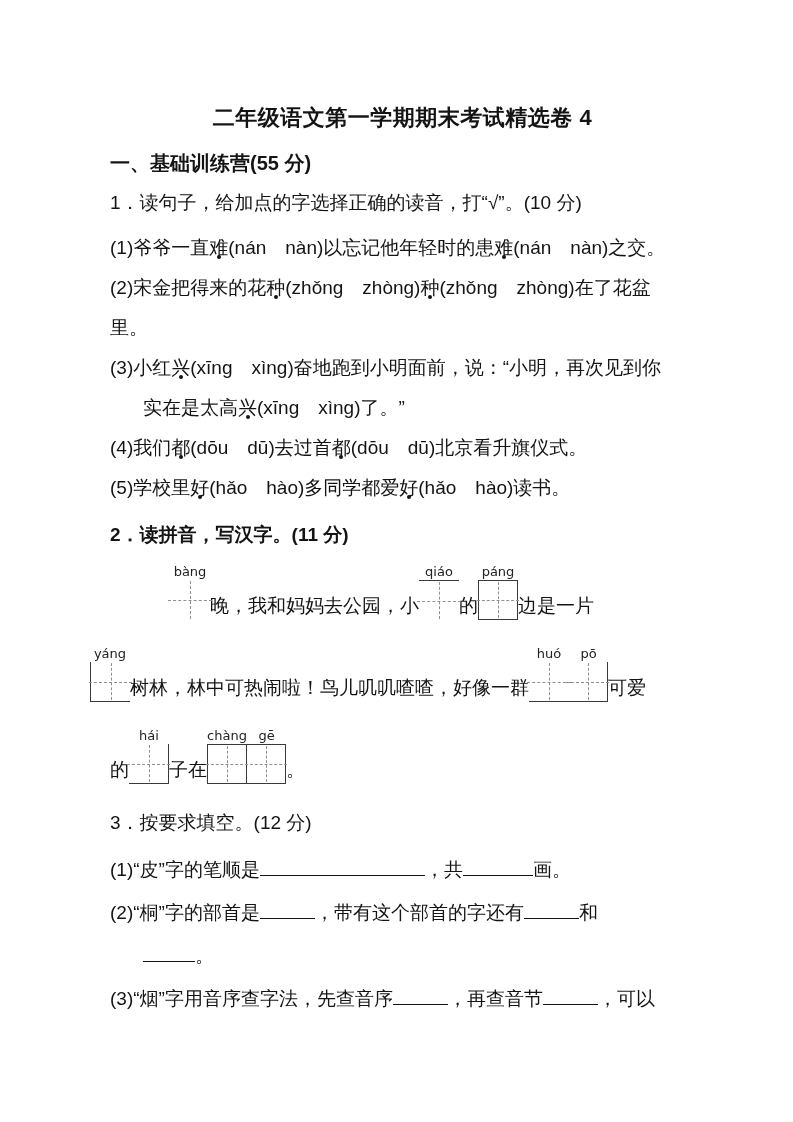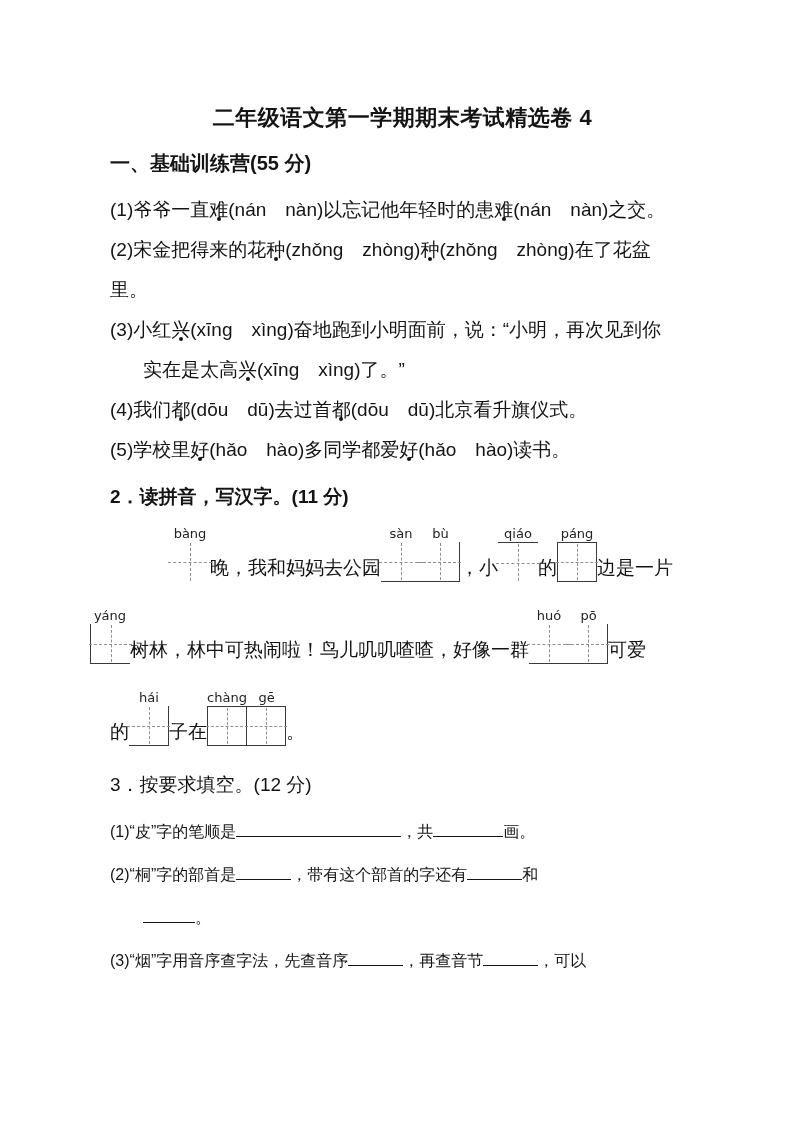--- a/index.html
+++ b/index.html
@@ -97,35 +97,36 @@
     content:""; position:absolute; top:1px; bottom:1px; left:50%;
     border-left:1px dashed #909090;
   }
   .bt { border-top:1px solid #3a3a3a; }
   .bb { border-bottom:1px solid #3a3a3a; }
   .bl { border-left:1px solid #3a3a3a; }
   .br { border-right:1px solid #3a3a3a; }
   .full { border:1px solid #3a3a3a; }
   .wpair .wb + .wb .cell { margin-left:-1px; }
   
-  .q3-line { font-size:16px; line-height:43px; margin:0; }
+  .q3-line { font-size:19px; line-height:43px; margin:0; }
   .q3-line.cont { padding-left:33px; }
   .q2-block { margin-bottom:8px; }
   .q1-block { margin-bottom:8px; }
 </style>
 </head>
 <body>
 
 <div class="page">
 
   <h1 class="title">二年级语文第一学期期末考试精选卷 4</h1>
 
   <div class="sec-heading">一、基础训练营(55 分)</div>
 
   <div class="q1-block">
+    <div class="q-heading">1．读句子，给加点的字选择正确的读音，打“√”。(10 分)</div>
 
     <div class="q1-line">
       <span class="tx">(1)爷爷一直</span><span class="tx dt">难</span><span class="tx">(nán　nàn)以忘记他年轻时的患</span><span class="tx dt">难</span><span class="tx">(nán　nàn)之交。</span>
     </div>
 
     <div class="q1-line">
       <span class="tx">(2)宋金把得来的花</span><span class="tx dt">种</span><span class="tx">(zhǒng　zhòng)</span><span class="tx dt">种</span><span class="tx">(zhǒng　zhòng)在了花盆里。</span>
     </div>
 
     <div class="q1-line">
@@ -147,30 +148,20 @@
   <div class="q2-block">
     <div class="q-heading" style="margin-top:14px;font-weight:bold;">2．读拼音，写汉字。(11 分)</div>
 
     <div class="qrow row1">
       <span style="width:60px;"></span>
       <span class="wb">
         <span class="py">bàng</span>
         <span class="cell"></span>
       </span>
       <span class="tx">晚，我和妈妈去公园</span>
-      <span class="wpair">
-        <span class="wb">
-          <span class="py">sàn</span>
-          <span class="cell bb"></span>
-        </span>
-        <span class="wb">
-          <span class="py">bù</span>
-          <span class="cell bb br"></span>
-        </span>
-      </span>
       <span class="tx">，小</span>
       <span class="wb">
         <span class="py">qiáo</span>
         <span class="cell bt"></span>
       </span>
       <span class="tx">的</span>
       <span class="wb">
         <span class="py">páng</span>
         <span class="cell full"></span>
       </span>

